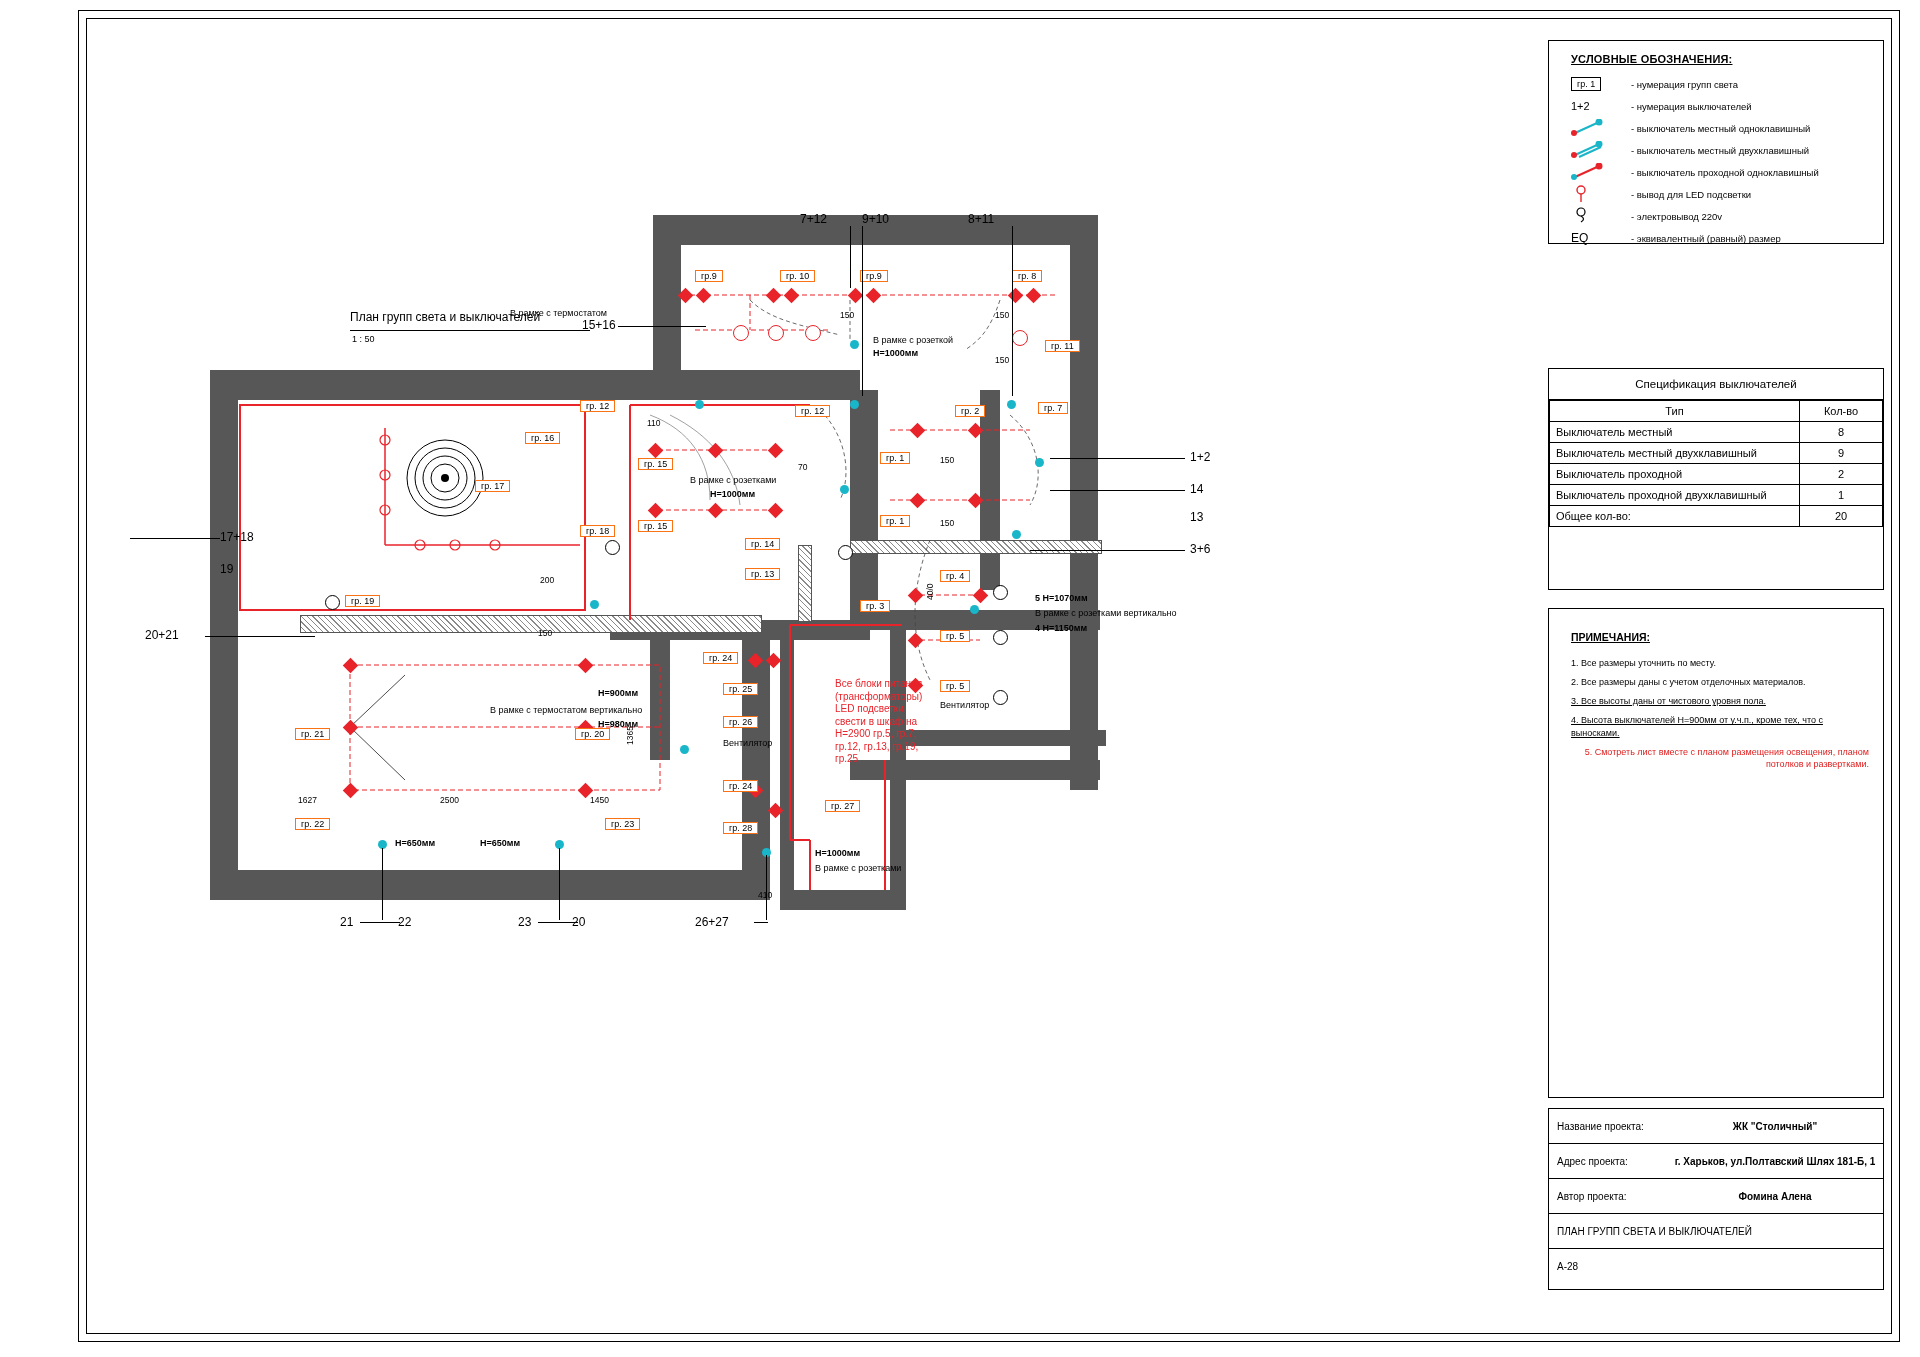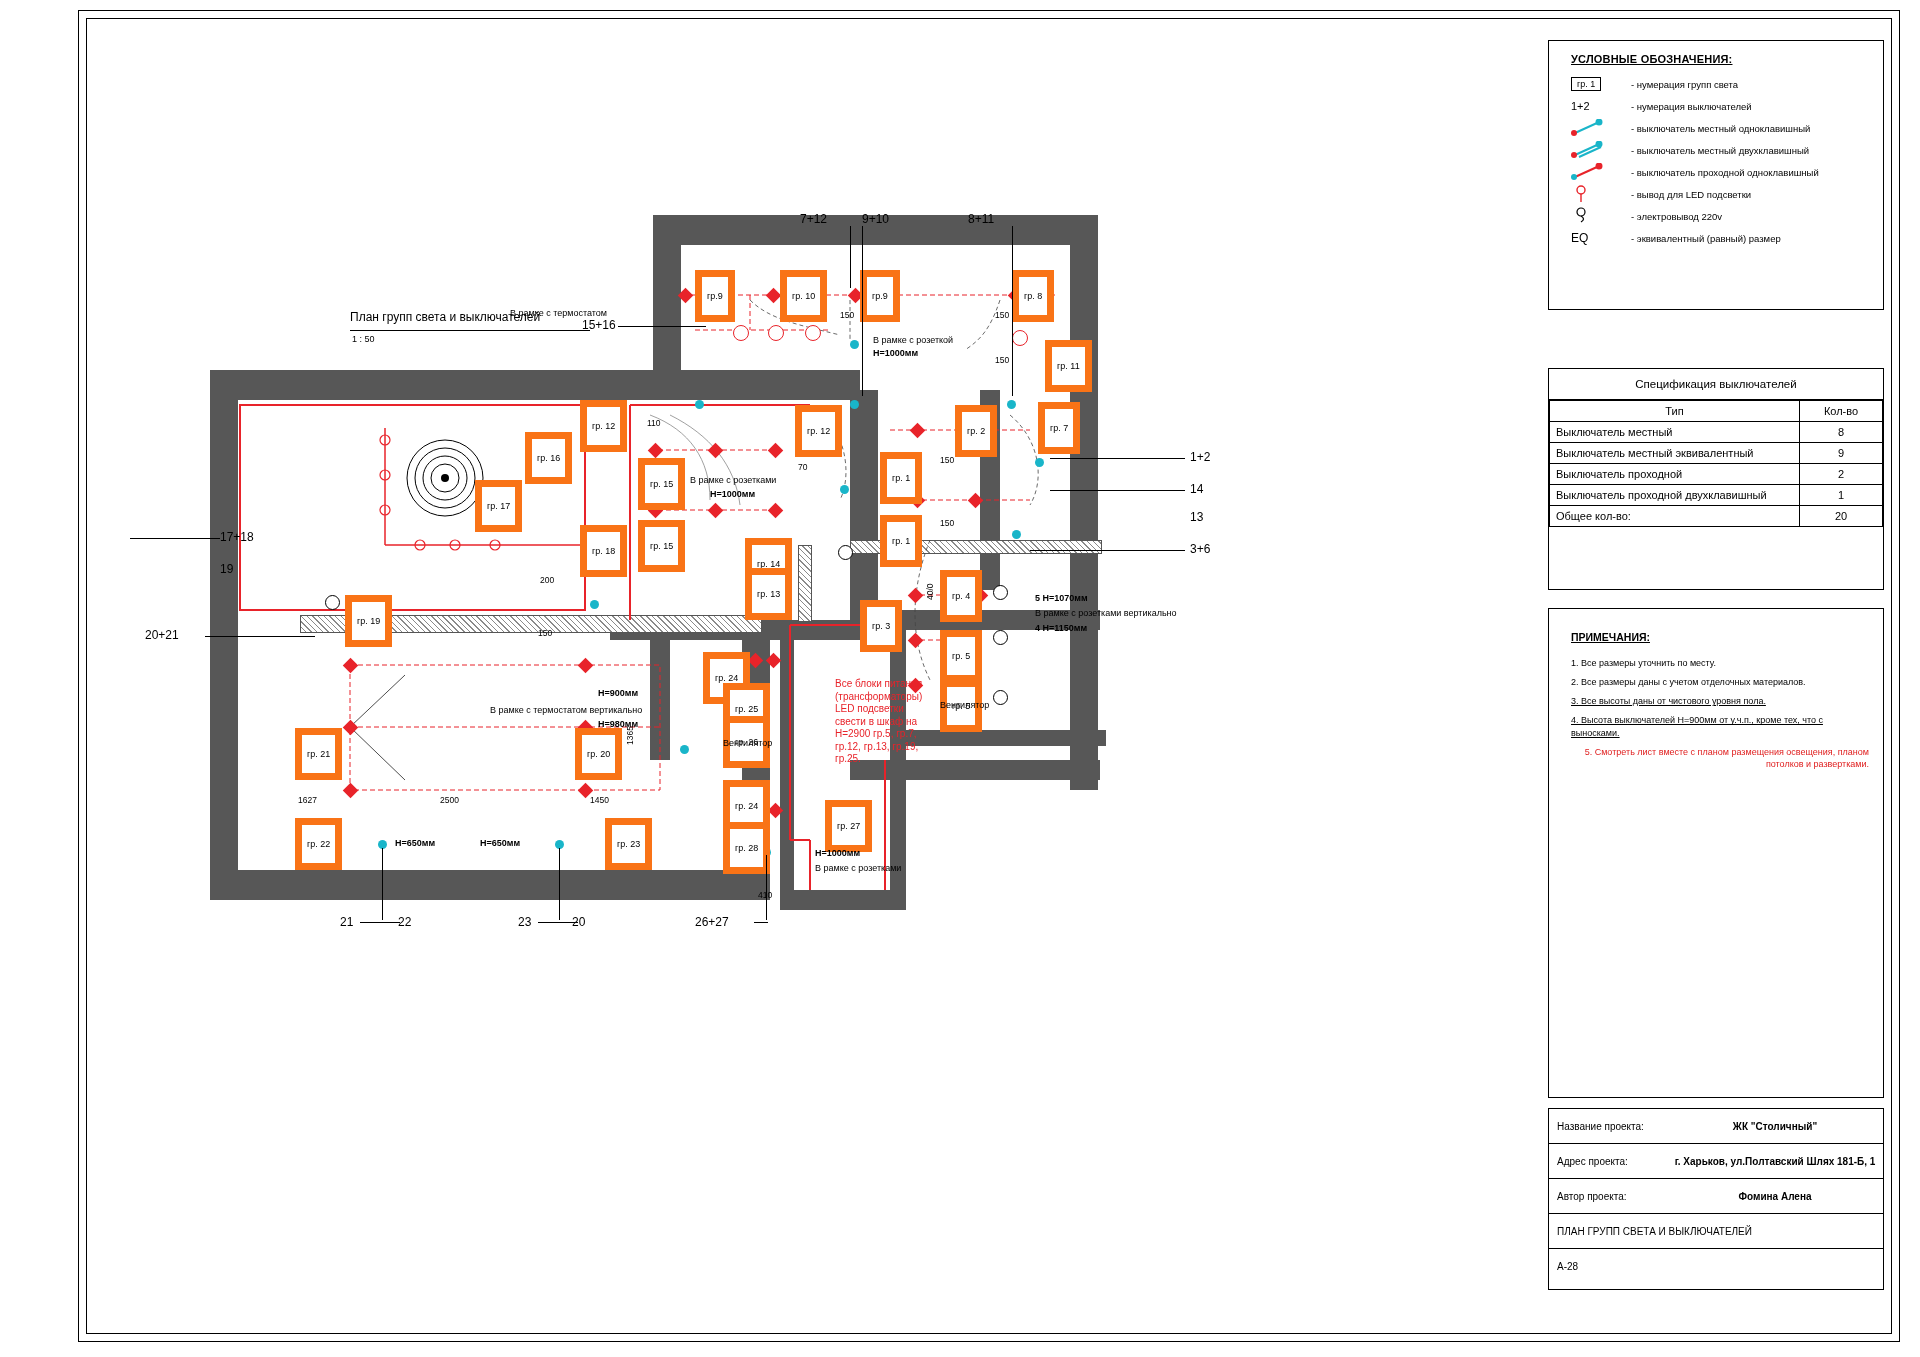--- a/index.html
+++ b/index.html
@@ -2,21 +2,21 @@
 <html><head>
 <meta charset="utf-8">
 <style>
   html,body{margin:0;padding:0;background:#fff;}
   body{width:1920px;height:1357px;font-family:"Liberation Sans",sans-serif;color:#000;overflow:hidden;}
   #sheet{position:absolute;left:0;top:0;width:1920px;height:1357px;background:#fff;}
   .frame-outer{position:absolute;left:78px;top:10px;width:1820px;height:1330px;border:1px solid #000;background:#fff;}
   .frame-inner{position:absolute;left:86px;top:18px;width:1804px;height:1314px;border:1px solid #000;}
   
   .panel{position:absolute;border:1px solid #000;background:#fff;box-sizing:border-box;}
-  #legend{left:1548px;top:40px;width:336px;height:270px;}
+  #legend{left:1548px;top:40px;width:336px;height:204px;}
   #legend .hdr{font-size:11px;font-weight:bold;text-decoration:underline;margin:12px 0 8px 22px;letter-spacing:.2px;}
   .lg-row{display:flex;align-items:center;height:22px;padding-left:22px;font-size:9.5px;}
   .lg-sym{width:60px;display:flex;align-items:center;justify-content:flex-start;}
   .lg-txt{flex:1;}
   .sym-box{border:1px solid #000;font-size:9px;padding:1px 5px;background:#fff;}
   
   #spec{left:1548px;top:368px;width:336px;height:222px;}
   #spec .title{text-align:center;font-size:11.5px;padding:9px 0 9px;border-bottom:1px solid #000;}
   table.spec{border-collapse:collapse;width:100%;font-size:11px;}
   table.spec td{border:1px solid #000;padding:4px 6px;}
@@ -32,21 +32,21 @@
   #stamp{left:1548px;top:1108px;width:336px;height:182px;}
   .st-row{display:flex;border-bottom:1px solid #000;height:34px;align-items:center;font-size:10px;}
   .st-row:last-child{border-bottom:none;}
   .st-l{width:110px;padding-left:8px;}
   .st-r{flex:1;text-align:center;font-weight:bold;}
   .st-full{font-size:10px;padding-left:8px;}
   
   #plan{position:absolute;left:150px;top:200px;width:1380px;height:980px;}
   .wall{position:absolute;background:#575757;}
   .hatch{position:absolute;background:repeating-linear-gradient(45deg,#fff 0 3px,#8a8a8a 3px 4px);border:1px solid #555;}
-  .lbl{position:absolute;border:7px solid #f97316;background:#fff;font-size:9px;padding:14px 5px;white-space:nowrap;}
+  .lbl{position:absolute;border:1px solid #f97316;background:#fff;font-size:9px;padding:0 5px;white-space:nowrap;}
   .txt{position:absolute;font-size:9px;white-space:nowrap;}
   .txt.b{font-weight:bold;}
   .txt.red{color:#e8232a;}
   .dim{position:absolute;font-size:8.5px;white-space:nowrap;}
   .leader{position:absolute;background:#000;height:1px;}
   .leaderv{position:absolute;background:#000;width:1px;}
   .fix{position:absolute;width:11px;height:11px;background:#e8232a;transform:rotate(45deg);}
   .sw{position:absolute;width:9px;height:9px;border-radius:50%;background:#19b5c9;}
   .node{position:absolute;width:13px;height:13px;border:1px solid #000;border-radius:50%;background:#fff;}
   .nodex{position:absolute;width:14px;height:14px;border:1px solid #e8232a;border-radius:50%;background:#fff;}
@@ -146,21 +146,21 @@
       <tbody>
           <tr class="head">
         <td>Тип</td>
         <td class="c">Кол-во</td>
       </tr>
       <tr>
         <td>Выключатель местный</td>
         <td class="c">8</td>
       </tr>
       <tr>
-        <td>Выключатель местный эквивалентный</td>
+        <td>Выключатель местный двухклавишный</td>
         <td class="c">9</td>
       </tr>
       <tr>
         <td>Выключатель проходной</td>
         <td class="c">2</td>
       </tr>
       <tr>
         <td>Выключатель проходной двухклавишный</td>
         <td class="c">1</td>
       </tr>

